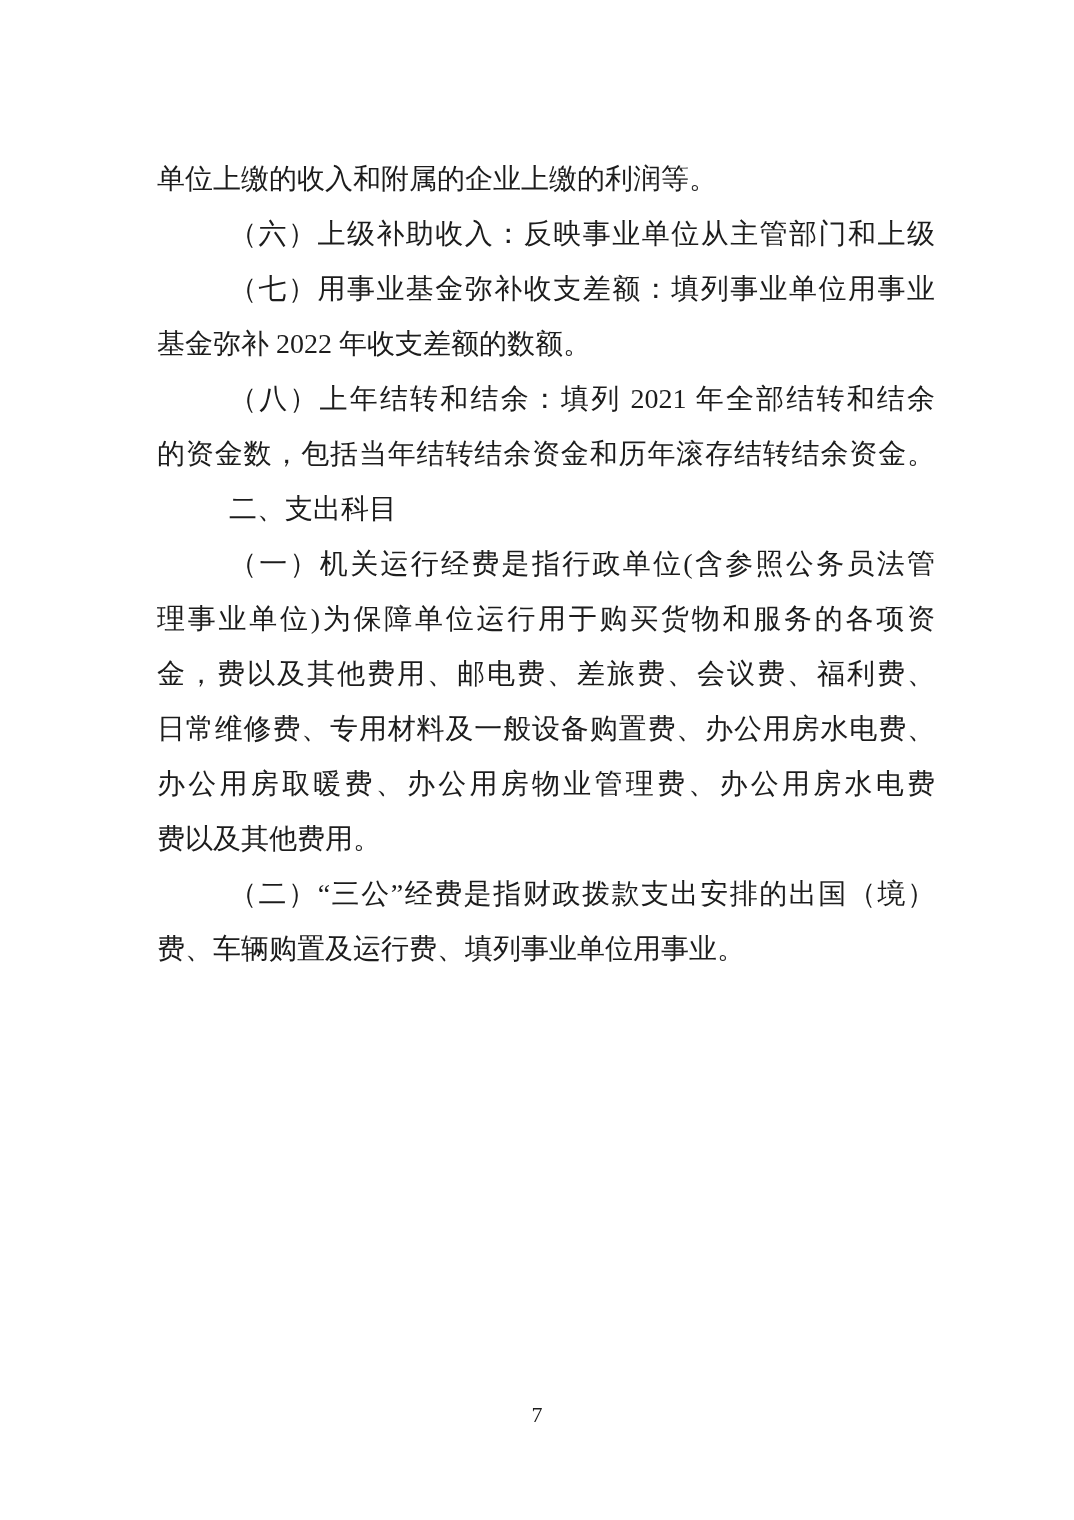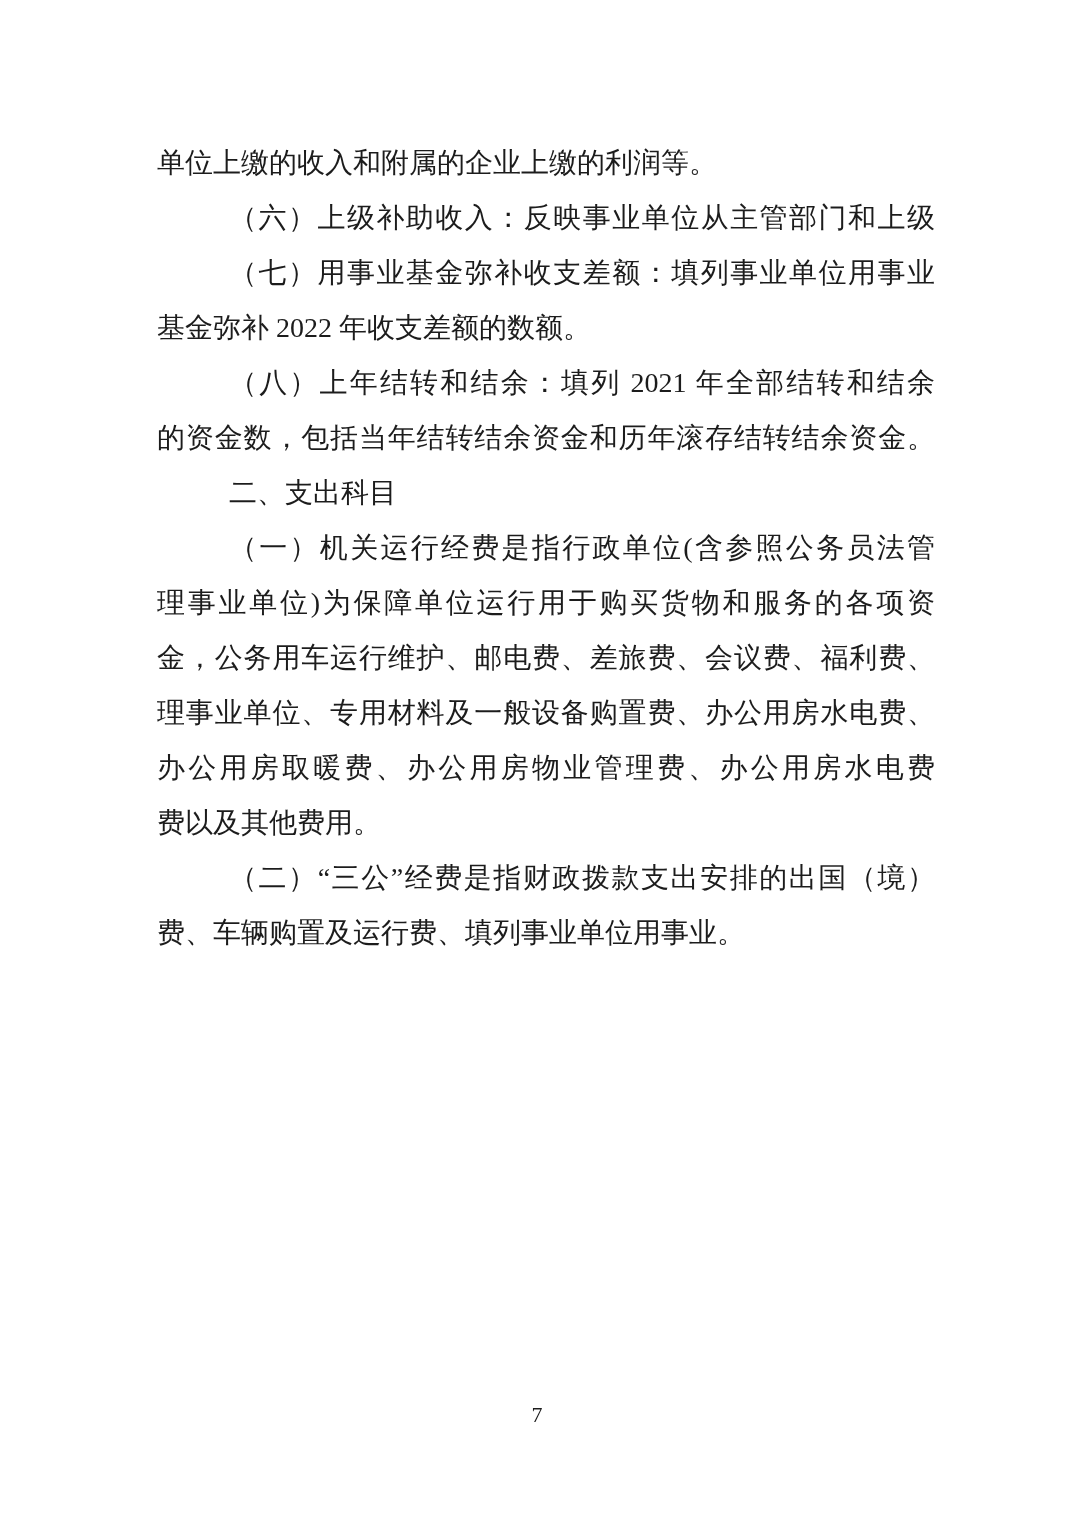--- a/index.html
+++ b/index.html
@@ -12,21 +12,21 @@
     width: 1074px;
     height: 1520px;
     background: #ffffff;
     overflow: hidden;
     font-family: "Liberation Serif", "DejaVu Serif", serif;
     color: #1c1c1c;
   }
   .content {
     position: absolute;
     left: 157px;
-    top: 135px;
+    top: 151px;
     width: 778px;
   }
   .line {
     font-size: 28px;
     line-height: 55px;
     white-space: normal;
     text-align: left;
   }
   .line.justify {
     text-align: justify;
@@ -52,21 +52,21 @@
   <div class="content">
       <div class="line">单位上缴的收入和附属的企业上缴的利润等。</div>
       <div class="line indent justify">（六）上级补助收入：反映事业单位从主管部门和上级</div>
       <div class="line indent justify">（七）用事业基金弥补收支差额：填列事业单位用事业</div>
       <div class="line">基金弥补 2022 年收支差额的数额。</div>
       <div class="line indent justify">（八）上年结转和结余：填列 2021 年全部结转和结余</div>
       <div class="line justify">的资金数，包括当年结转结余资金和历年滚存结转结余资金。</div>
       <div class="line indent">二、支出科目</div>
       <div class="line indent justify">（一）机关运行经费是指行政单位(含参照公务员法管</div>
       <div class="line justify">理事业单位)为保障单位运行用于购买货物和服务的各项资</div>
-      <div class="line justify">金，公务用车运行维护、邮电费、差旅费、会议费、福利费、</div>
-      <div class="line justify">理事业单位、专用材料及一般设备购置费、办公用房水电费、</div>
+      <div class="line justify">金，费以及其他费用、邮电费、差旅费、会议费、福利费、</div>
+      <div class="line justify">日常维修费、专用材料及一般设备购置费、办公用房水电费、</div>
       <div class="line justify">办公用房取暖费、办公用房物业管理费、办公用房水电费</div>
       <div class="line">费以及其他费用。</div>
       <div class="line indent justify">（二）“三公”经费是指财政拨款支出安排的出国（境）</div>
       <div class="line">费、车辆购置及运行费、填列事业单位用事业。</div>
     </div>
   <div class="footer-page-number">7</div>
 </div>
 
 </body></html>

